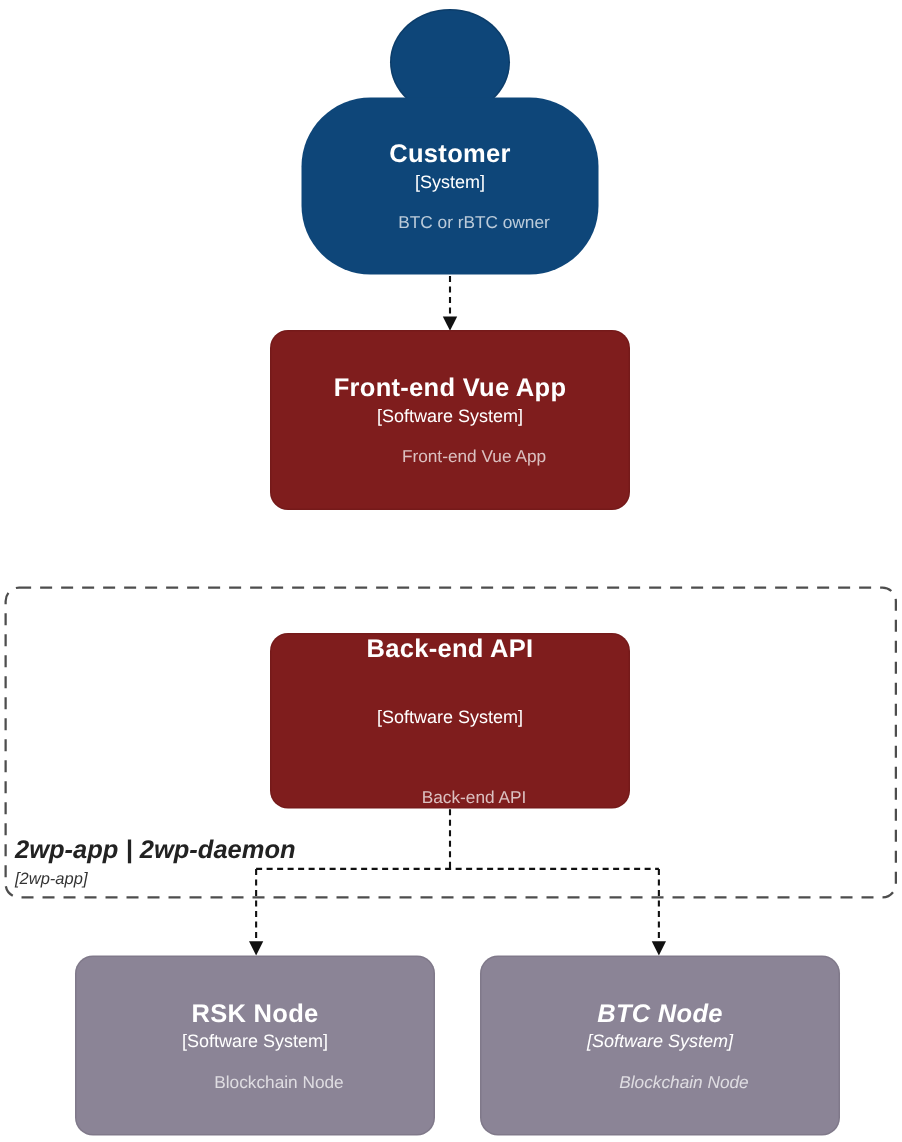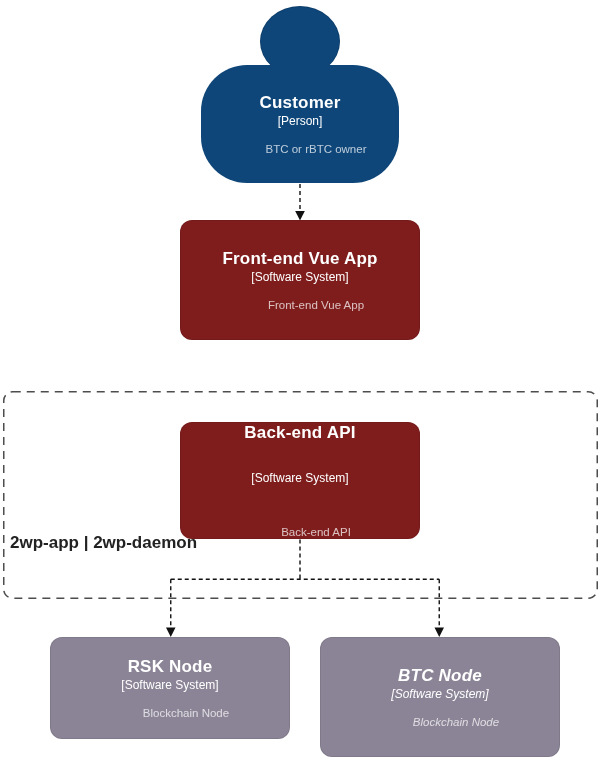--- a/index.html
+++ b/index.html
@@ -31,26 +31,26 @@
   .person-body{
     left:201px;top:65px;width:198px;height:118px;
     background:#0e4679;border-radius:46px;z-index:3;
   }
   
   .sys{background:#7f1d1d;border-radius:12px;box-shadow:inset 0 0 0 1px rgba(0,0,0,0.08);}
   .frontend{left:180px;top:220px;width:240px;height:120px;}
   .backend{left:180px;top:422px;width:240px;height:117px;justify-content:space-between;}
   
   .ext{background:#8b8496;border-radius:12px;box-shadow:inset 0 0 0 1px rgba(0,0,0,0.08);}
-  .rsk{left:50px;top:637px;width:240px;height:102px;}
+  .rsk{left:50px;top:637px;width:240px;height:120px;}
   .btc{left:320px;top:637px;width:240px;height:120px;font-style:italic;}
   
   .boundary-label{
     position:absolute;z-index:2;
-    left:10px;top:532px;text-align:left;
+    left:10px;top:556px;text-align:left;font-style:italic;
   }
   .boundary-title{font-size:17px;font-weight:bold;color:#222222;line-height:21px;}
   .boundary-meta{font-size:11px;color:#333333;line-height:14px;margin-top:2px;}
 </style>
 </head>
 <body>
 
 <div class="canvas">
 
   <svg class="lines" width="601" height="761" viewBox="0 0 601 761">
@@ -61,32 +61,33 @@
     <polygon points="295.2,211 304.8,211 300,220.5" fill="#111111"></polygon>
 
     <path d="M300 539.5 V579.25 M170.75 579.25 H439.25 M170.75 579.25 V627.5 M439.25 579.25 V627.5" fill="none" stroke="#111111" stroke-width="1.4" stroke-dasharray="4 3"></path>
     <polygon points="166,627.5 175.5,627.5 170.75,637" fill="#111111"></polygon>
     <polygon points="434.5,627.5 444,627.5 439.25,637" fill="#111111"></polygon>
   </svg>
 
   <div class="person-head"></div>
   <div class="node person-body">
     <div class="node-title">Customer</div>
-    <div class="node-meta">[Person]</div>
+    <div class="node-meta">[System]</div>
     <div class="node-desc">BTC or rBTC owner</div>
   </div>
 
   <div class="node sys frontend">
     <div class="node-title">Front-end Vue App</div>
     <div class="node-meta">[Software System]</div>
     <div class="node-desc">Front-end Vue App</div>
   </div>
 
   <div class="boundary-label">
     <div class="boundary-title">2wp-app | 2wp-daemon</div>
+    <div class="boundary-meta">[2wp-app]</div>
   </div>
 
   <div class="node sys backend">
     <div class="node-title">Back-end API</div>
     <div class="node-meta">[Software System]</div>
     <div class="node-desc">Back-end API</div>
   </div>
 
   <div class="node ext rsk">
     <div class="node-title">RSK Node</div>

